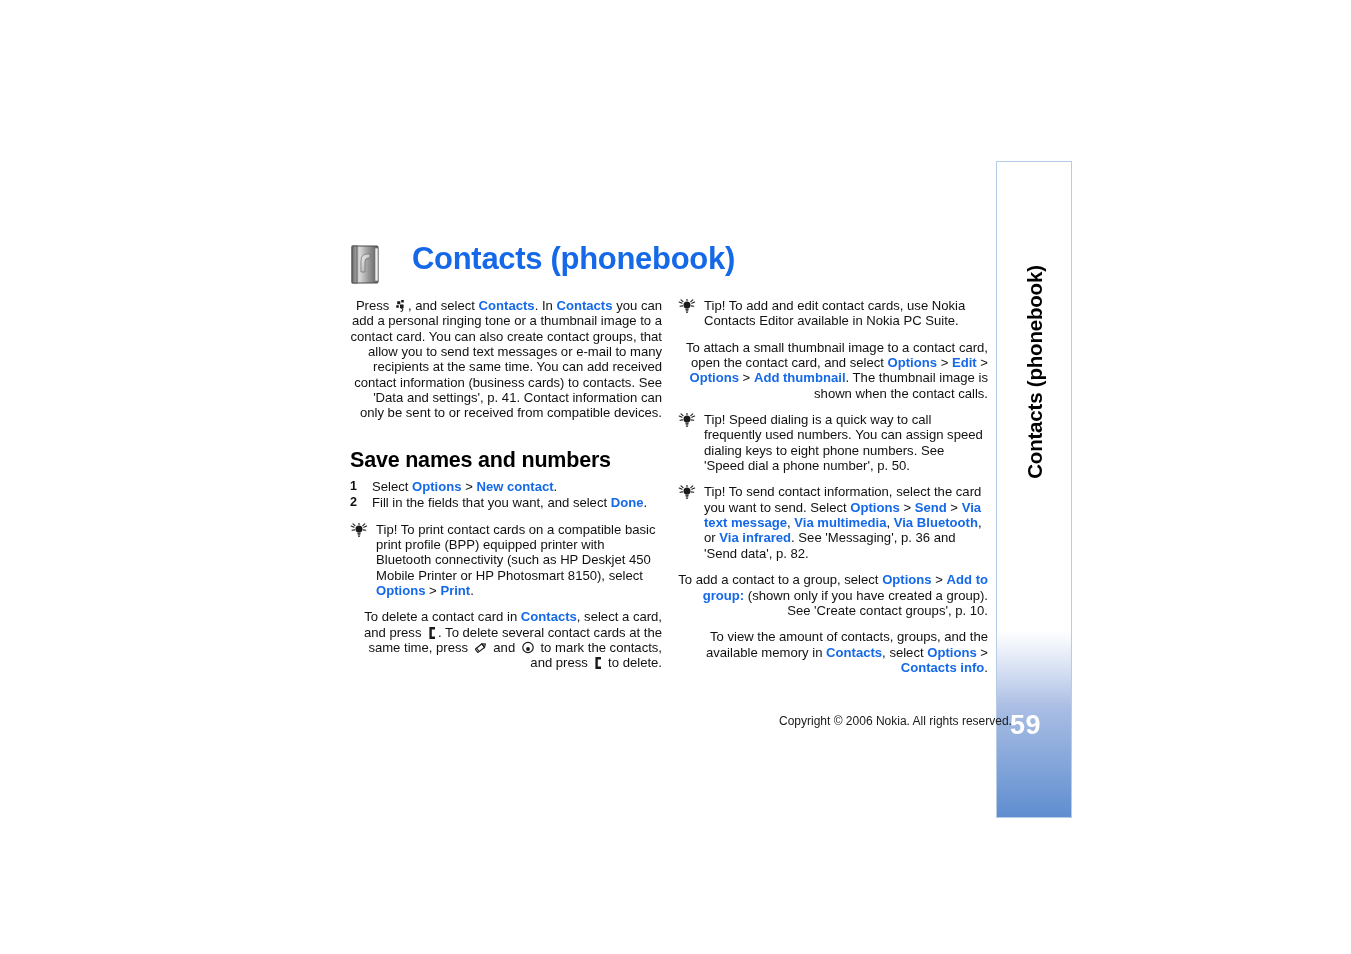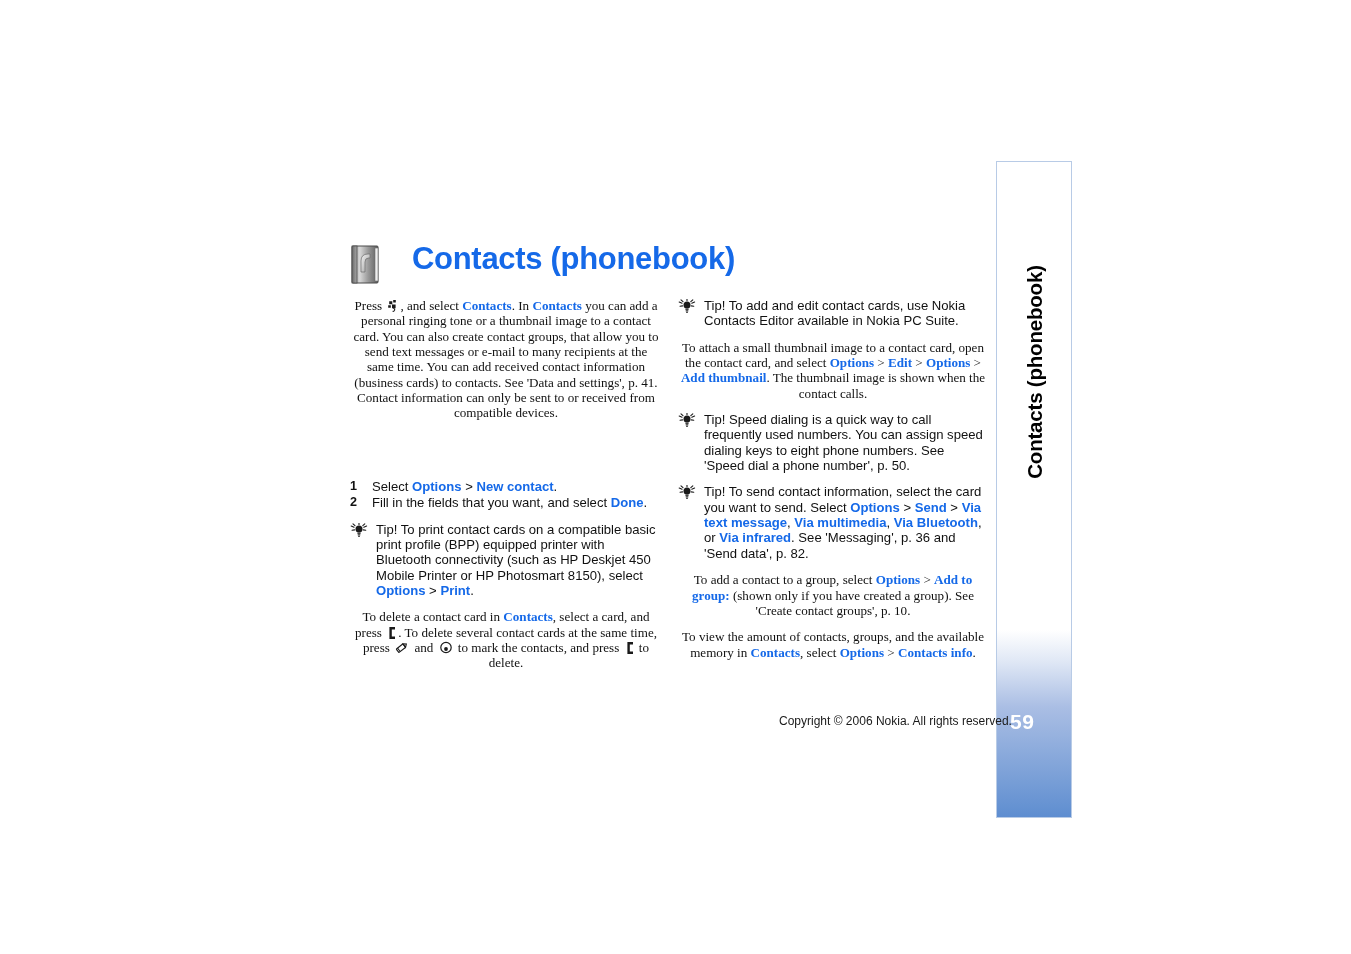--- a/index.html
+++ b/index.html
@@ -55,21 +55,21 @@
     white-space: nowrap;
     font-size: 20.5px;
     font-weight: bold;
     letter-spacing: -0.2px;
     color: #000000;
   }
   .side-page-number {
     position: absolute;
     left: 13px;
     top: 548px;
-    font-size: 21px;
+    font-size: 27px;
     font-weight: bold;
     color: #ffffff;
     letter-spacing: 0.5px;
   }
 
   
   .doc-icon {
     position: absolute;
     left: 350px;
     top: 245px;
@@ -94,22 +94,21 @@
     width: 312px;
     font-size: 13.1px;
     line-height: 15.35px;
     color: #111111;
   }
   .col-left  { left: 350px; }
   .col-right { left: 678px; width: 310px; }
 
   p.body {
     margin: 0 0 11px 0;
-    text-align: center;
-    font-family: Liberation Serif, serif;
+    text-align: right;
   }
 
   .lnk {
     color: #1569e8;
     font-weight: bold;
   }
   .gt { color: #111111; }
 
   h2.section {
     margin: 0;
@@ -220,20 +219,21 @@
     <p class="body">
       <span>Press </span><span class="glyph"><svg width="11" height="13" viewBox="0 0 11 13">
           <path d="M2.2 2.2 h3.1 v3.1 h-3.1 z M6.2 1.0 h2.6 v2.6 h-2.6 z M1.2 6.2 h2.6 v2.6 h-2.6 z
                    M5.0 5.6 h3.6 v3.6 h-3.6 z" fill="#1a1a1a"></path>
           <path d="M6.3 9.2 q1.9 0.4 1.2 2.2 q-0.5 1.2 -1.9 0.9" fill="none" stroke="#1a1a1a" stroke-width="1.1"></path>
         </svg></span><span>, and select </span><span class="lnk">Contacts</span><span>. In </span><span class="lnk">Contacts</span><span> you can add a personal ringing tone or a thumbnail image to a contact card. You can also create contact groups, that allow you to send text messages or e-mail to many recipients at the same time. You can add received contact information (business cards) to contacts. See 'Data and settings', p. 41. Contact information can only be sent to or received from compatible devices.</span>
     </p>
 
   </div>
 
+  <h2 class="section">Save names and numbers</h2>
 
   <div class="col col-left" style="top:479px;">
 
     <ol class="steps">
       <li>
         <span class="num">1</span><span>Select </span><span class="lnk">Options</span><span class="gt"> &gt; </span><span class="lnk">New contact</span><span>.</span>
       </li>
       <li>
         <span class="num">2</span><span>Fill in the fields that you want, and select </span><span class="lnk">Done</span><span>.</span>
       </li>

